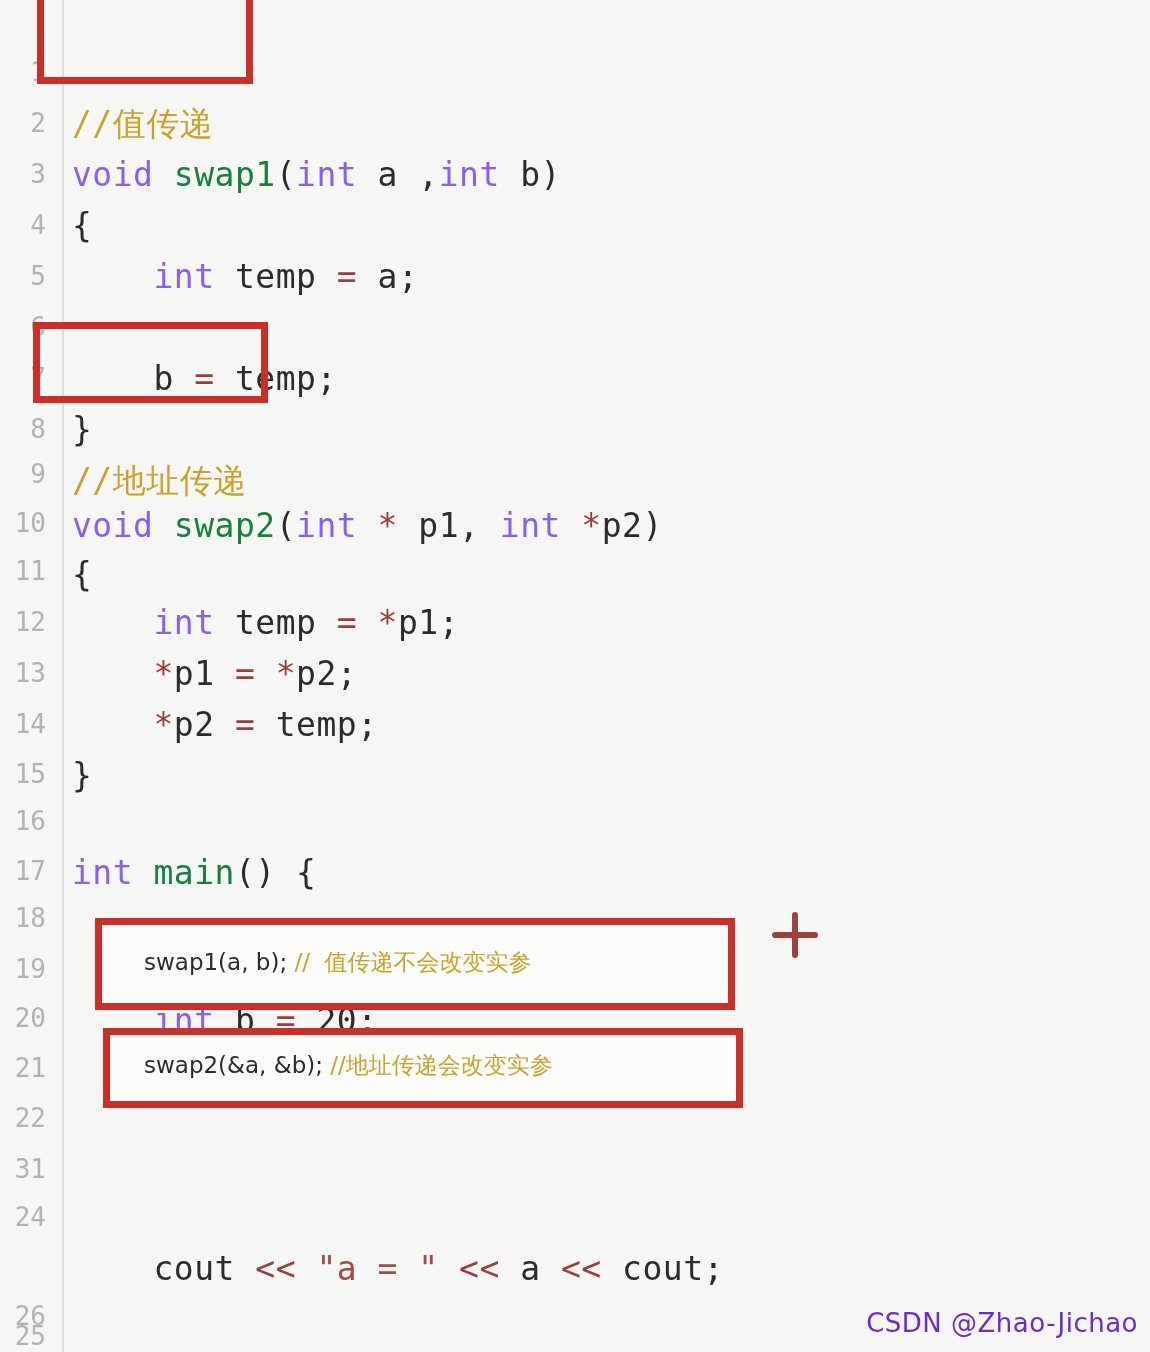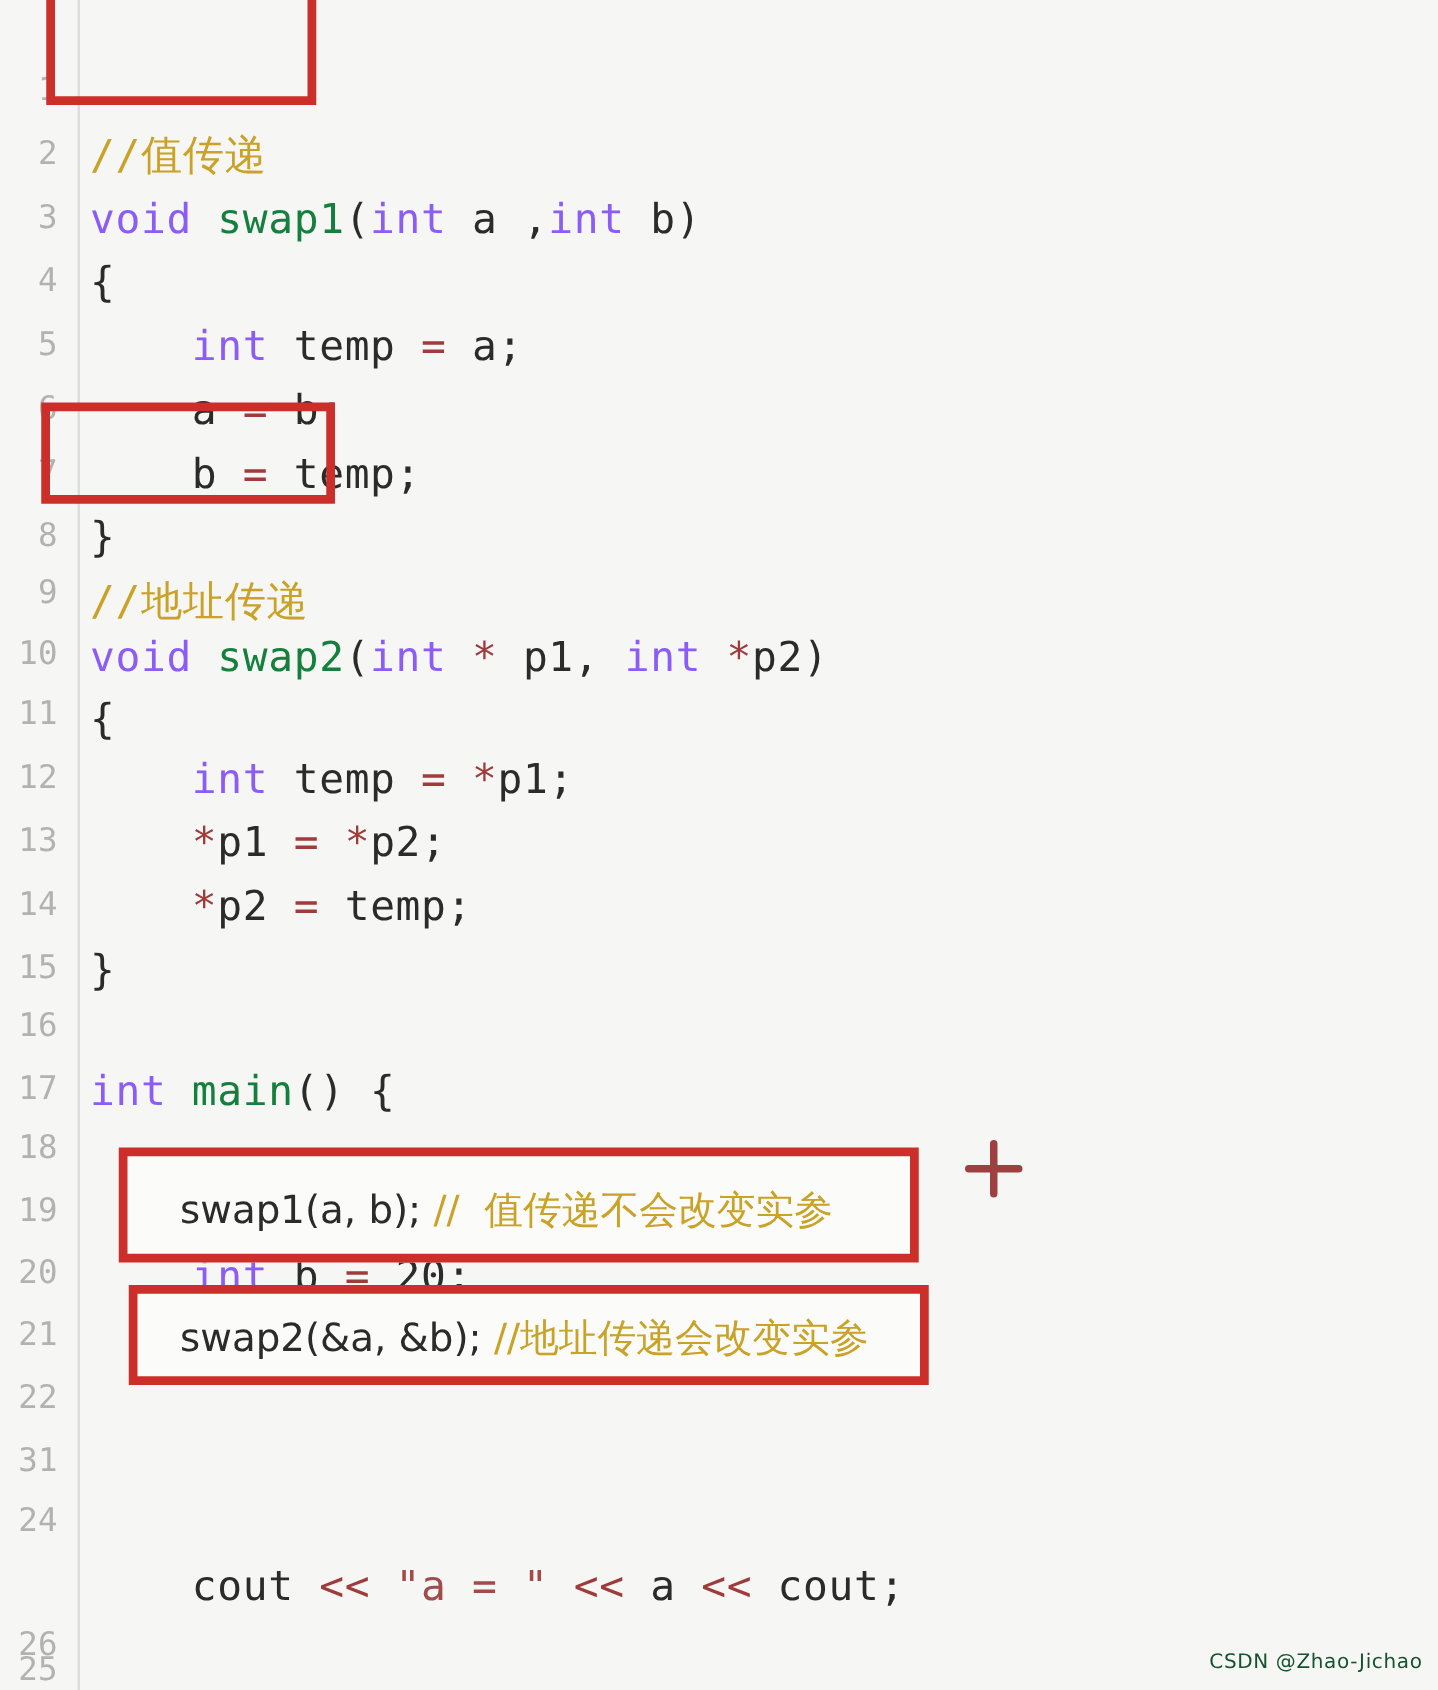--- a/index.html
+++ b/index.html
@@ -78,21 +78,21 @@
     box-sizing: border-box;
     background: #fbfbf9;
   }
   .annot-box.transparent-fill {
     background: transparent;
   }
 
   .annot-text {
     position: absolute;
     font-family: "DejaVu Sans", sans-serif;
-    font-size: 31px;
+    font-size: 23px;
     white-space: pre;
     color: #2b2b2b;
     letter-spacing: 0px;
   }
 
   
   #crosshair {
     position: absolute;
     width: 46px;
     height: 46px;
@@ -109,22 +109,22 @@
   #crosshair .bar-v {
     left: 20px; top: 0;
     width: 6px; height: 46px;
   }
 
   #watermark {
     position: absolute;
     right: 12px;
     bottom: 14px;
     font-family: "DejaVu Sans", sans-serif;
-    font-size: 16px;
-    color: #14532d;
+    font-size: 26px;
+    color: #6d28d9;
     letter-spacing: 0.5px;
     white-space: pre;
   }
 </style>
 </head>
 <body>
 
 <div id="editor">
 
   <div id="gutter-divider"></div>
@@ -144,21 +144,20 @@
     <span class="src"><span class="punct">{</span></span>
   </div>
 
   <div class="code-line" style="top:149px">
     <span class="ln">4</span>
     <span class="src">    <span class="kw">int</span> <span class="plain">temp</span> <span class="op">=</span> <span class="plain">a</span><span class="punct">;</span></span>
   </div>
 
   <div class="code-line" style="top:200px">
     <span class="ln">5</span>
-    <span class="src">    <span class="plain">a</span> <span class="op">=</span> <span class="plain">b</span><span class="punct">;</span></span>
   </div>
 
   <div class="code-line" style="top:251px">
     <span class="ln">6</span>
     <span class="src">    <span class="plain">b</span> <span class="op">=</span> <span class="plain">temp</span><span class="punct">;</span></span>
   </div>
 
   <div class="code-line" style="top:302px">
     <span class="ln">7</span>
     <span class="src"><span class="punct">}</span></span>

